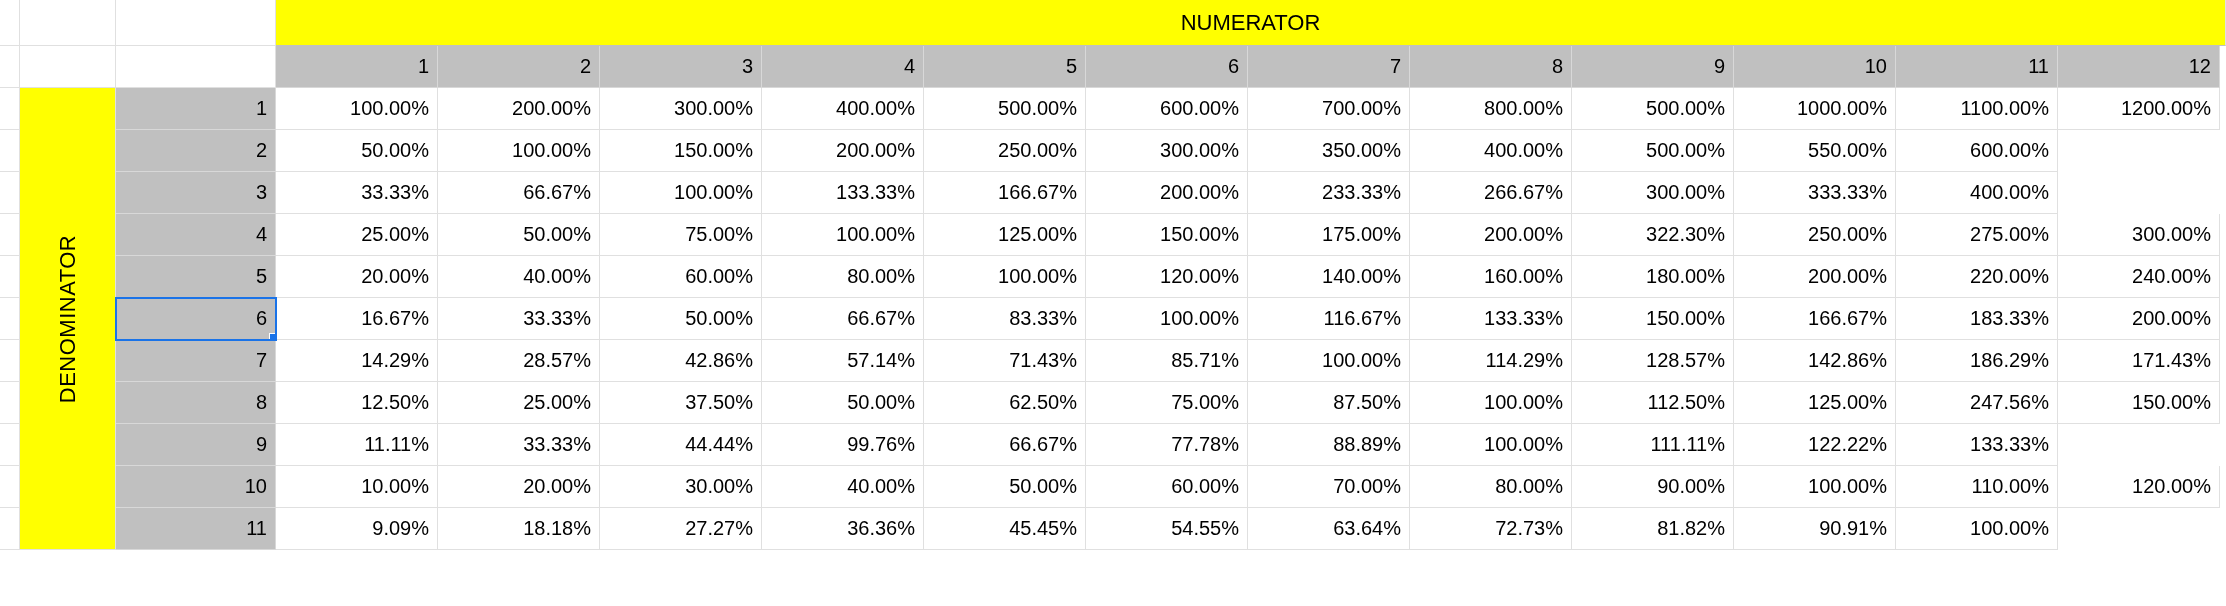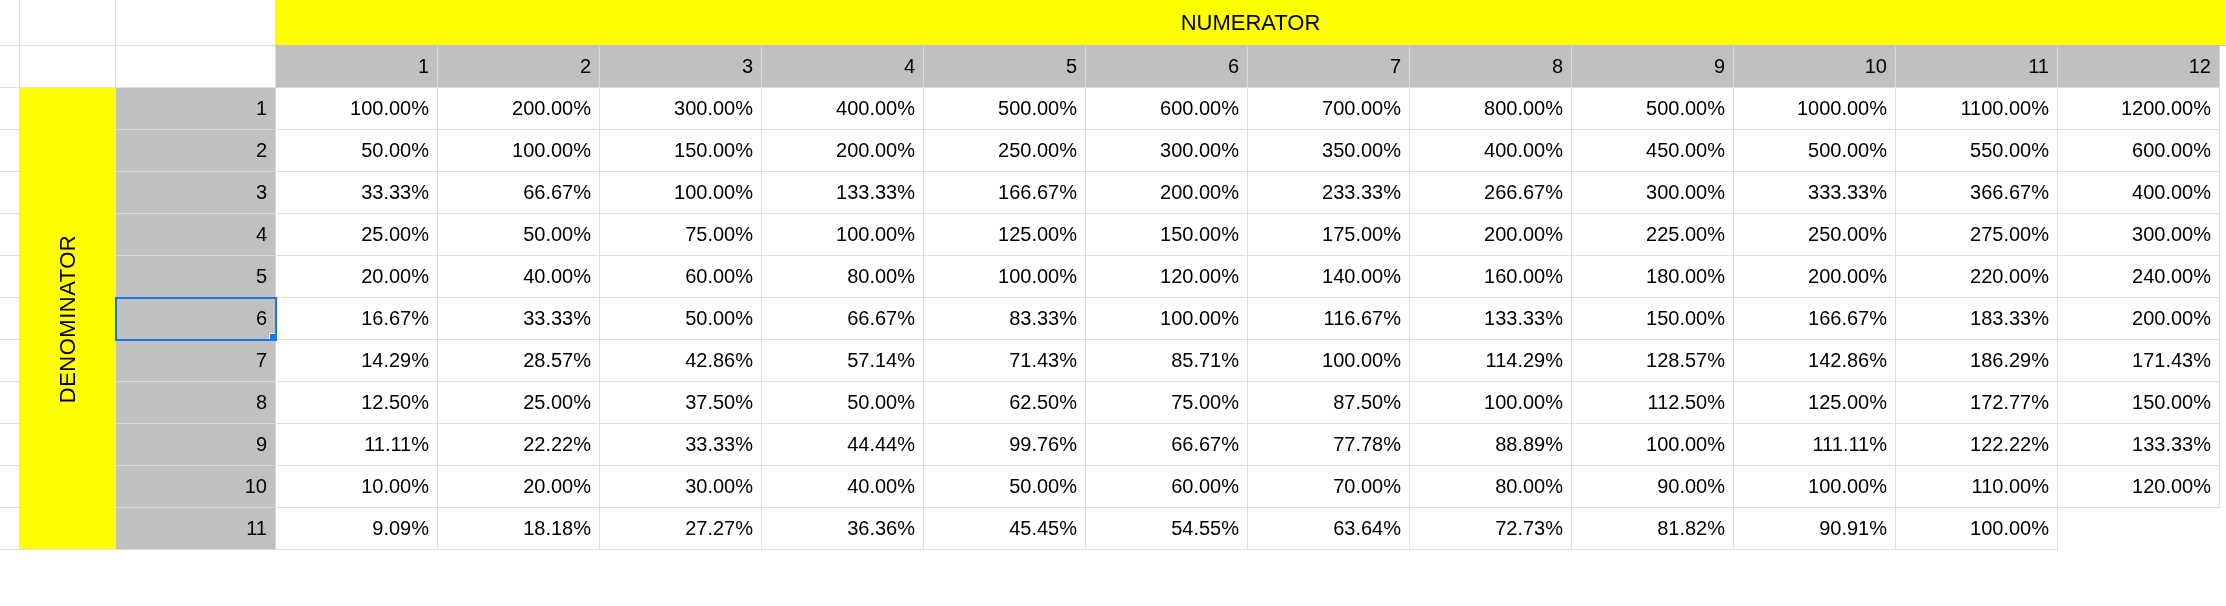--- a/index.html
+++ b/index.html
@@ -190,49 +190,47 @@
         </div>
         <div class="row">
           <div class="cell data colD">50.00%</div>
           <div class="cell data colD">100.00%</div>
           <div class="cell data colD">150.00%</div>
           <div class="cell data colD">200.00%</div>
           <div class="cell data colD">250.00%</div>
           <div class="cell data colD">300.00%</div>
           <div class="cell data colD">350.00%</div>
           <div class="cell data colD">400.00%</div>
-          <div class="cell data colD">450.00%</div>
           <div class="cell data colD">500.00%</div>
           <div class="cell data colD">550.00%</div>
           <div class="cell data colD">600.00%</div>
         </div>
         <div class="row">
           <div class="cell data colD">33.33%</div>
           <div class="cell data colD">66.67%</div>
           <div class="cell data colD">100.00%</div>
           <div class="cell data colD">133.33%</div>
           <div class="cell data colD">166.67%</div>
           <div class="cell data colD">200.00%</div>
           <div class="cell data colD">233.33%</div>
           <div class="cell data colD">266.67%</div>
           <div class="cell data colD">300.00%</div>
           <div class="cell data colD">333.33%</div>
-          <div class="cell data colD">366.67%</div>
           <div class="cell data colD">400.00%</div>
         </div>
         <div class="row">
           <div class="cell data colD">25.00%</div>
           <div class="cell data colD">50.00%</div>
           <div class="cell data colD">75.00%</div>
           <div class="cell data colD">100.00%</div>
           <div class="cell data colD">125.00%</div>
           <div class="cell data colD">150.00%</div>
           <div class="cell data colD">175.00%</div>
           <div class="cell data colD">200.00%</div>
-          <div class="cell data colD">225.00%</div>
+          <div class="cell data colD">322.30%</div>
           <div class="cell data colD">250.00%</div>
           <div class="cell data colD">275.00%</div>
           <div class="cell data colD">300.00%</div>
         </div>
         <div class="row">
           <div class="cell data colD">20.00%</div>
           <div class="cell data colD">40.00%</div>
           <div class="cell data colD">60.00%</div>
           <div class="cell data colD">80.00%</div>
           <div class="cell data colD">100.00%</div>
@@ -276,26 +274,25 @@
           <div class="cell data colD">12.50%</div>
           <div class="cell data colD">25.00%</div>
           <div class="cell data colD">37.50%</div>
           <div class="cell data colD">50.00%</div>
           <div class="cell data colD">62.50%</div>
           <div class="cell data colD">75.00%</div>
           <div class="cell data colD">87.50%</div>
           <div class="cell data colD">100.00%</div>
           <div class="cell data colD">112.50%</div>
           <div class="cell data colD">125.00%</div>
-          <div class="cell data colD">172.77%</div>
+          <div class="cell data colD">247.56%</div>
           <div class="cell data colD">150.00%</div>
         </div>
         <div class="row">
           <div class="cell data colD">11.11%</div>
-          <div class="cell data colD">22.22%</div>
           <div class="cell data colD">33.33%</div>
           <div class="cell data colD">44.44%</div>
           <div class="cell data colD">99.76%</div>
           <div class="cell data colD">66.67%</div>
           <div class="cell data colD">77.78%</div>
           <div class="cell data colD">88.89%</div>
           <div class="cell data colD">100.00%</div>
           <div class="cell data colD">111.11%</div>
           <div class="cell data colD">122.22%</div>
           <div class="cell data colD">133.33%</div>

